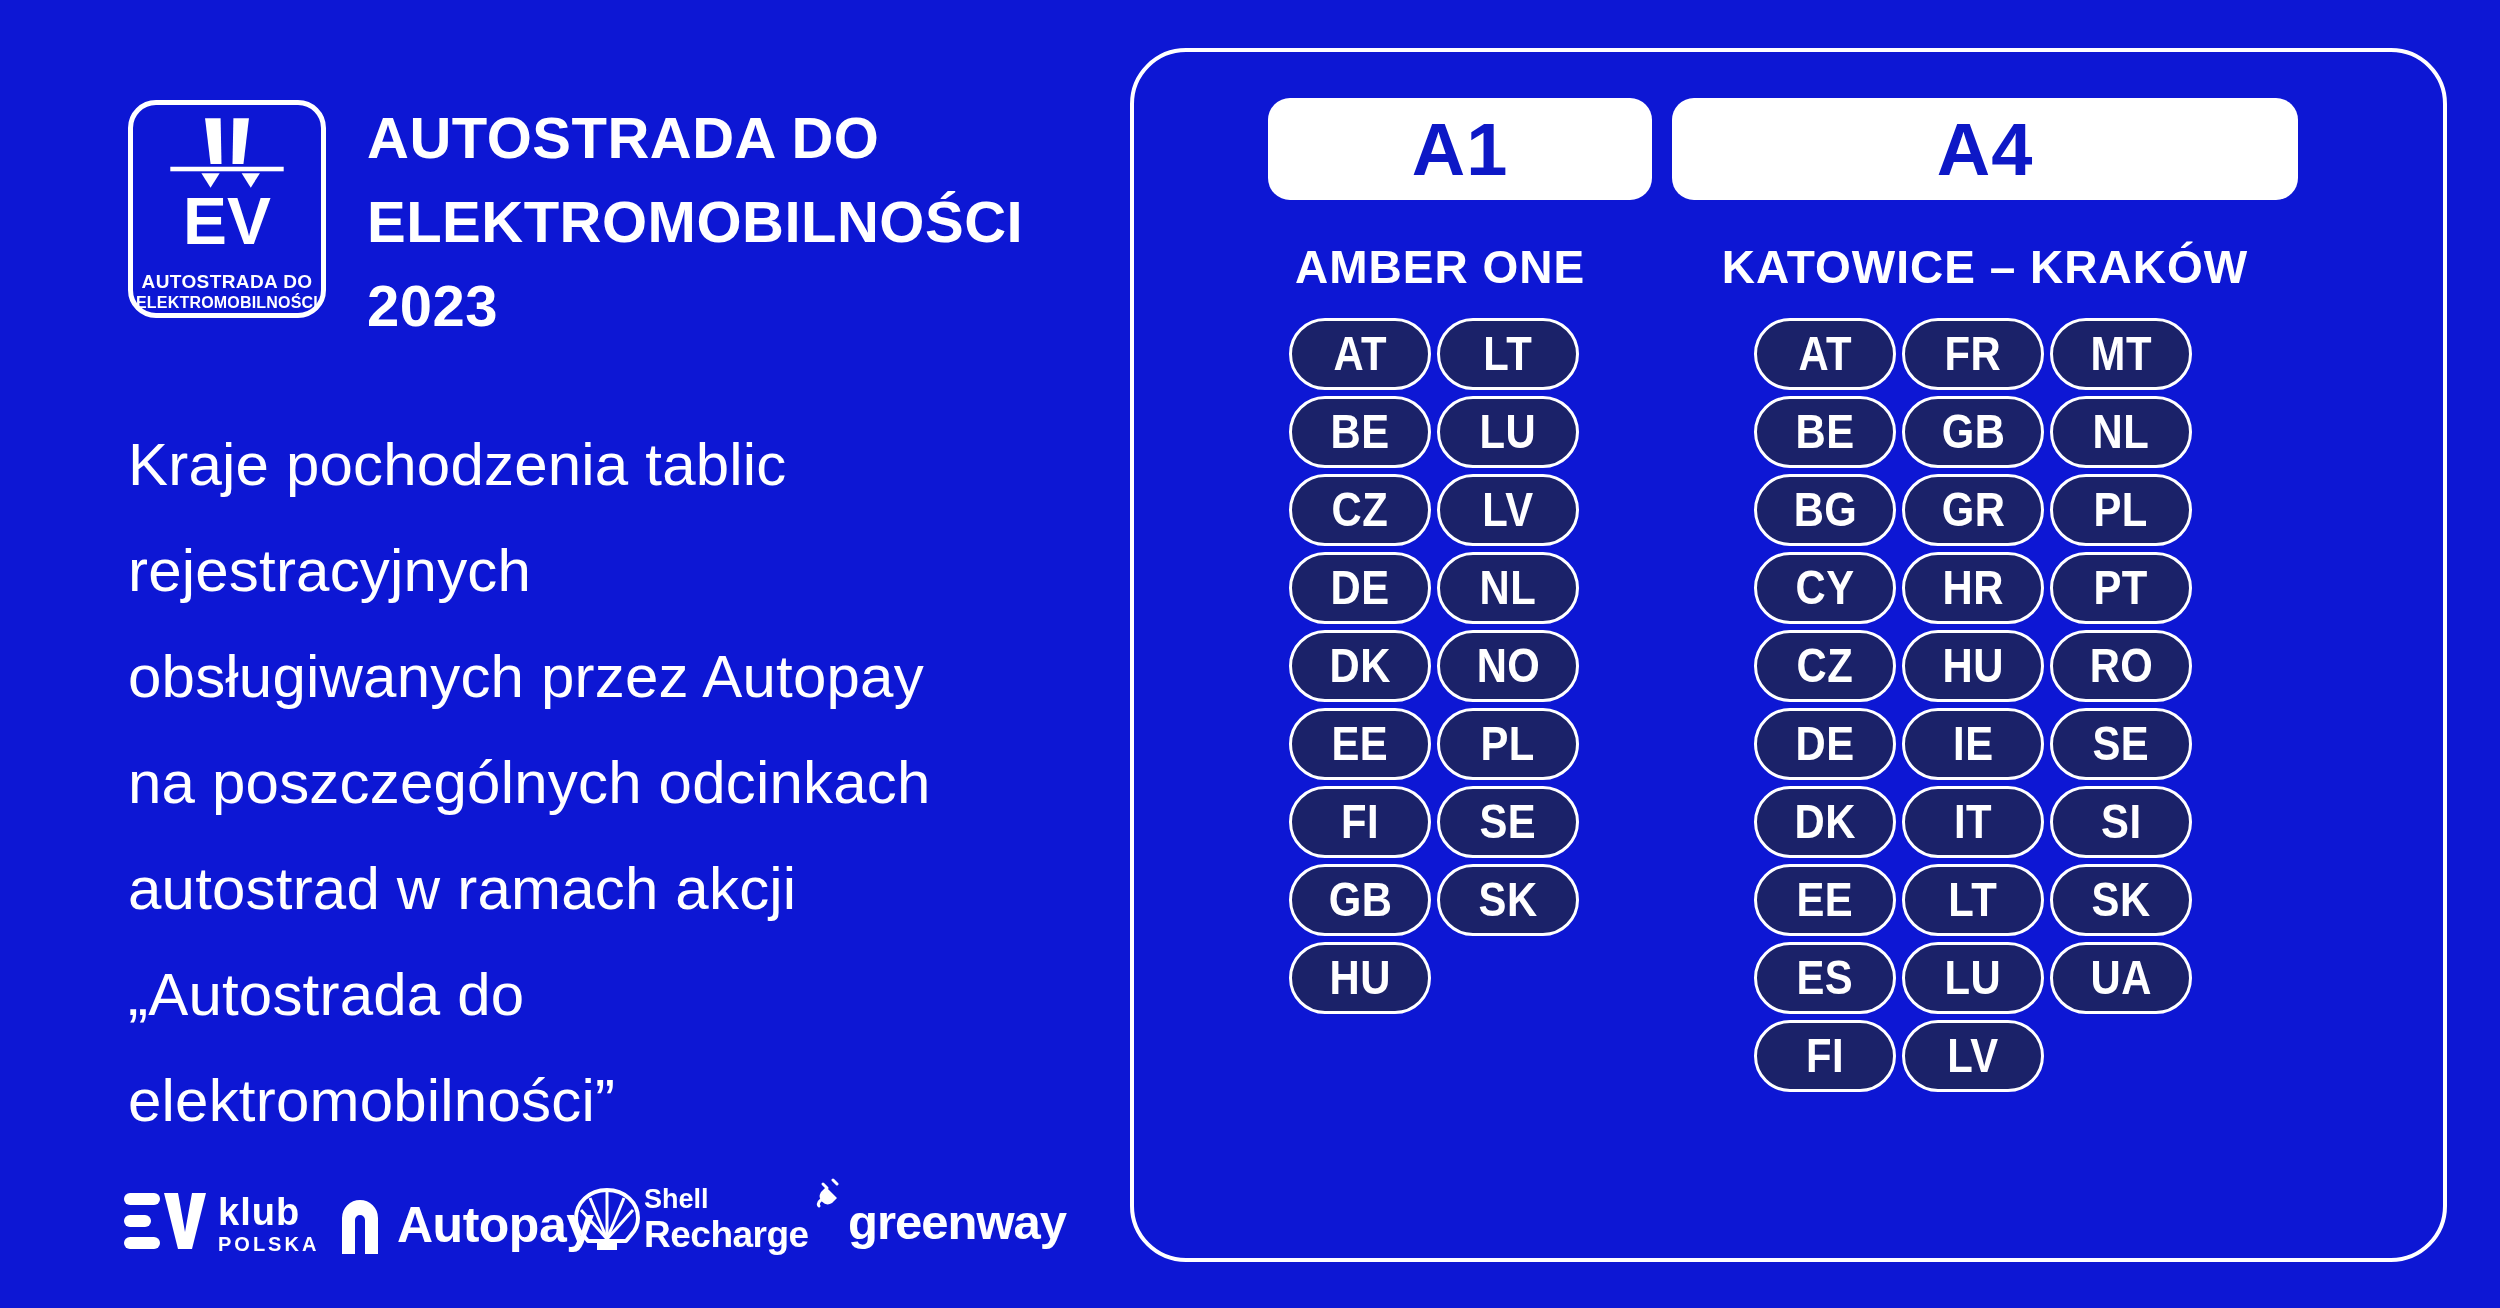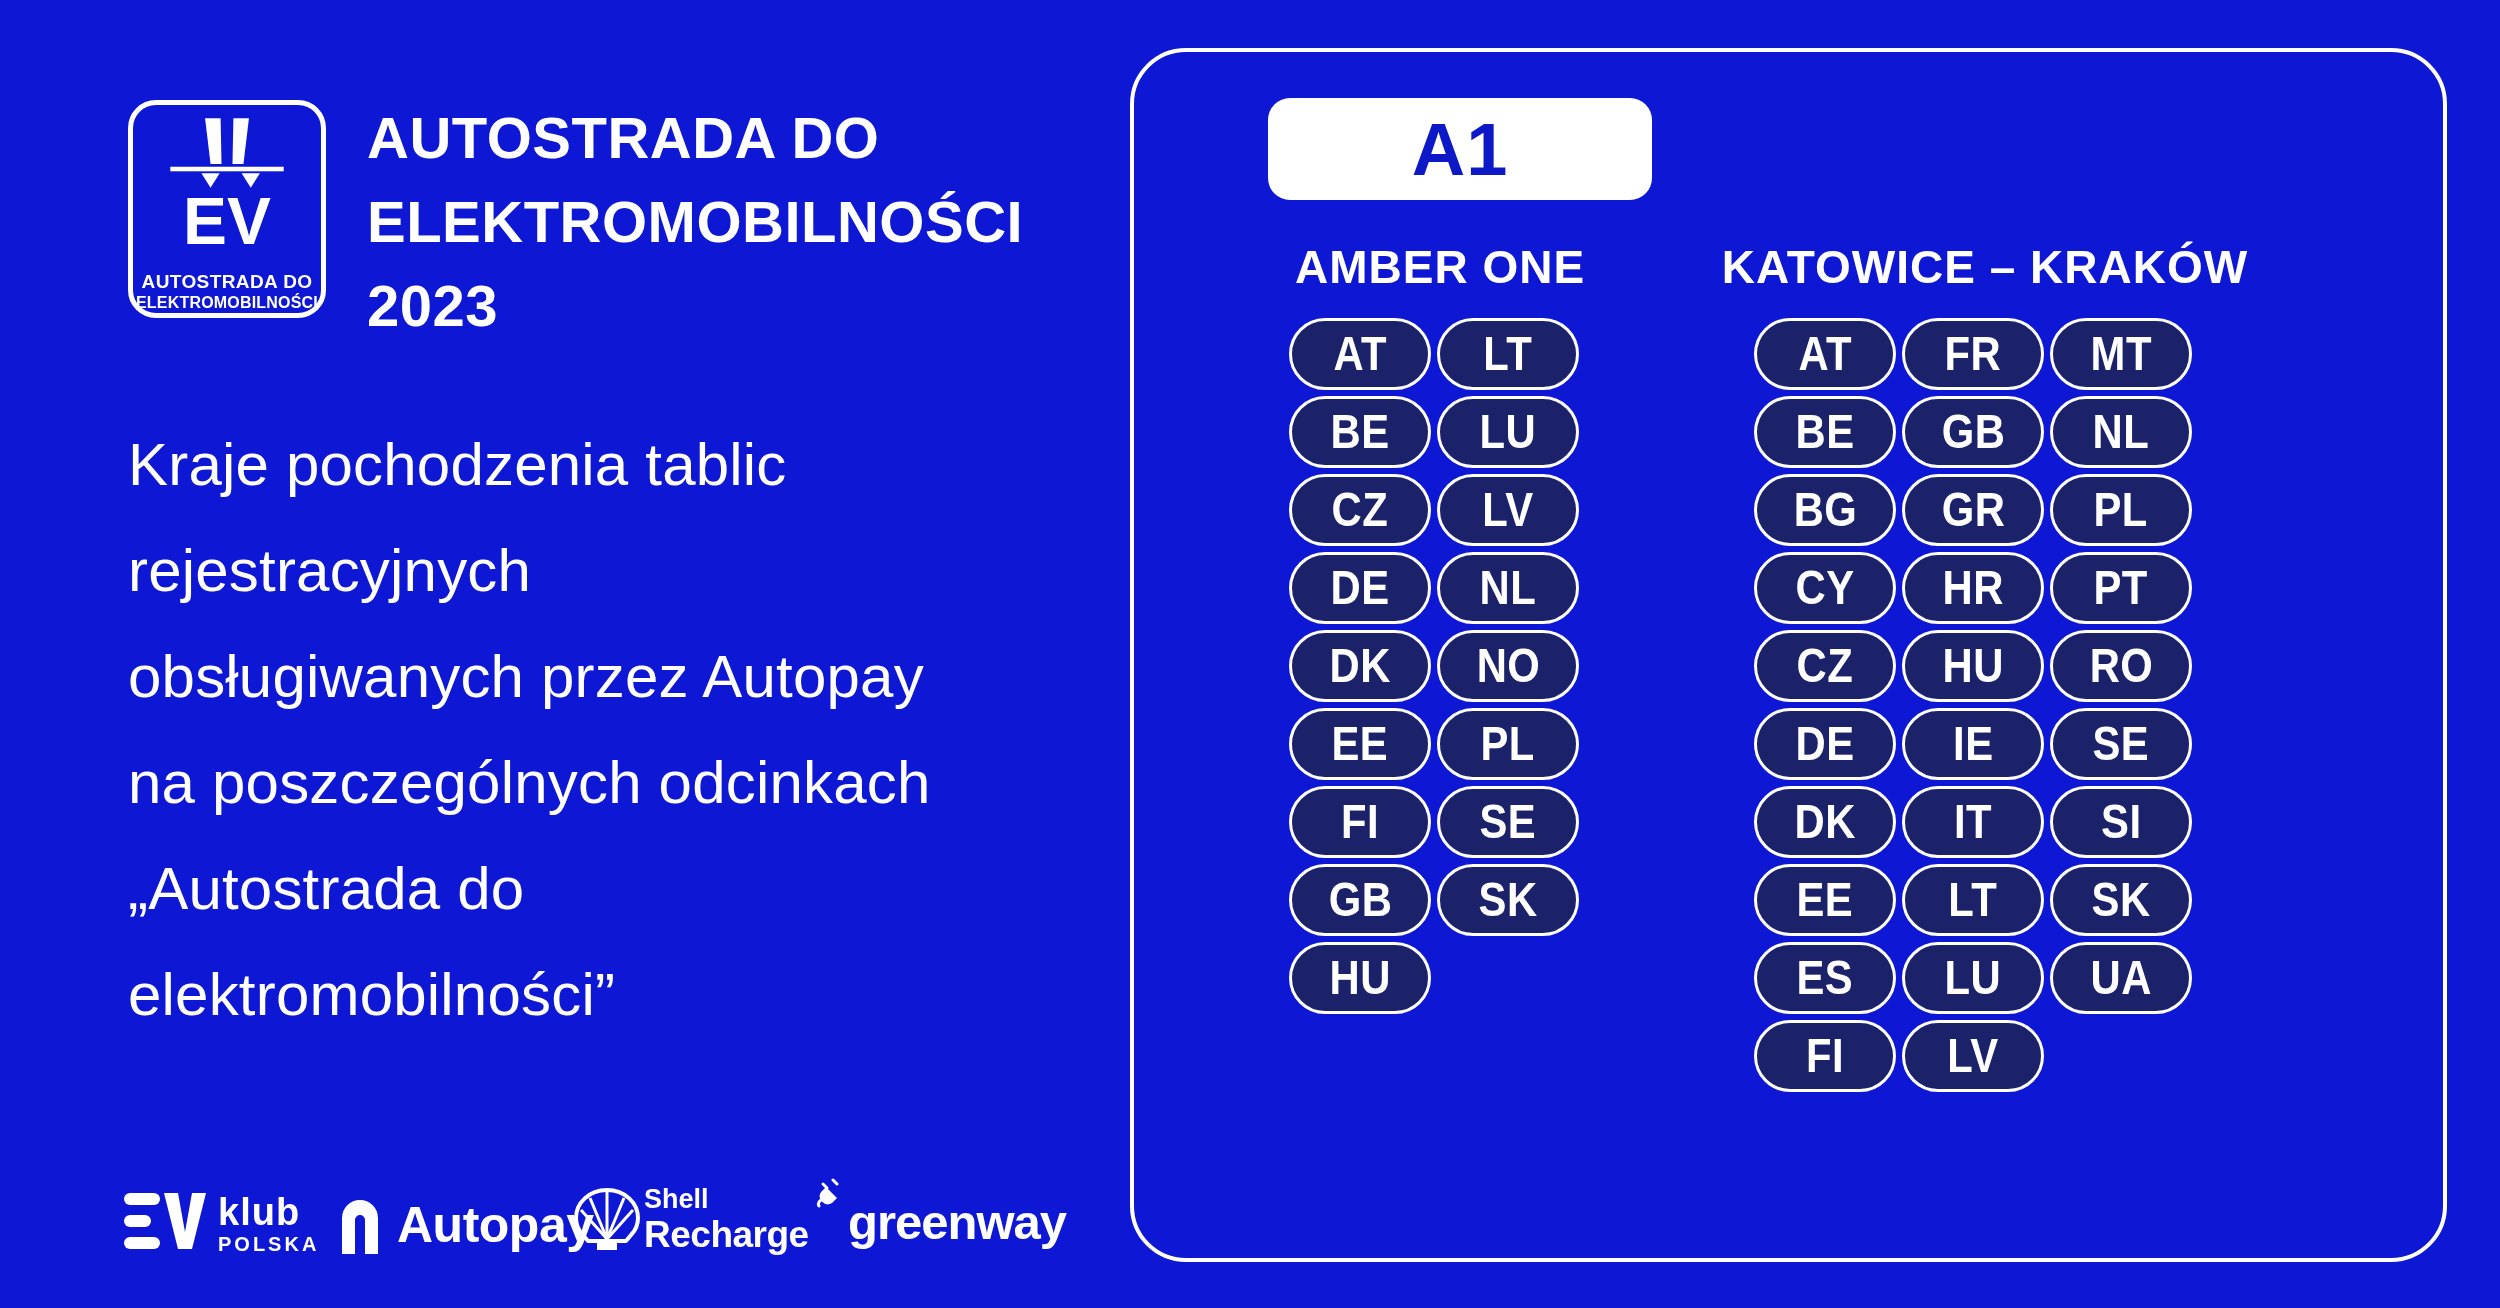--- a/index.html
+++ b/index.html
@@ -111,20 +111,21 @@
       <div class="title-line">ELEKTROMOBILNOŚCI</div>
       <div class="title-line">2023</div>
     </div>
 
   <div class="description">
 
   <div class="desc-line">Kraje pochodzenia tablic</div>
       <div class="desc-line">rejestracyjnych</div>
       <div class="desc-line">obsługiwanych przez Autopay</div>
       <div class="desc-line">na poszczególnych odcinkach</div>
+      <div class="desc-line">autostrad w ramach akcji</div>
       <div class="desc-line">„Autostrada do</div>
       <div class="desc-line">elektromobilności”</div>
     </div>
 
   <div class="partner partner-ev">
     <span>
       <svg width="84" height="66" viewBox="0 0 84 66" aria-hidden="true">
         <g fill="#ffffff">
           <rect x="0" y="5" width="36" height="12" rx="6"></rect>
           <rect x="0" y="27" width="27" height="12" rx="6"></rect>
@@ -182,20 +183,23 @@
 
   <div class="partner partner-greenway">
     <span class="greenway-label">greenway</span>
   </div>
 
   <div class="panel"></div>
 
   <div class="badge badge-a1">
     <span>A1</span>
   </div>
+  <div class="badge badge-a4">
+    <span>A4</span>
+  </div>
 
   <div class="subtitle subtitle-a1">AMBER ONE</div>
   <div class="subtitle subtitle-a4">KATOWICE – KRAKÓW</div>
 
   <div class="grid grid-a1">
 
       <div class="pill">
         <span class="pill-text">AT</span>
       </div>
 

